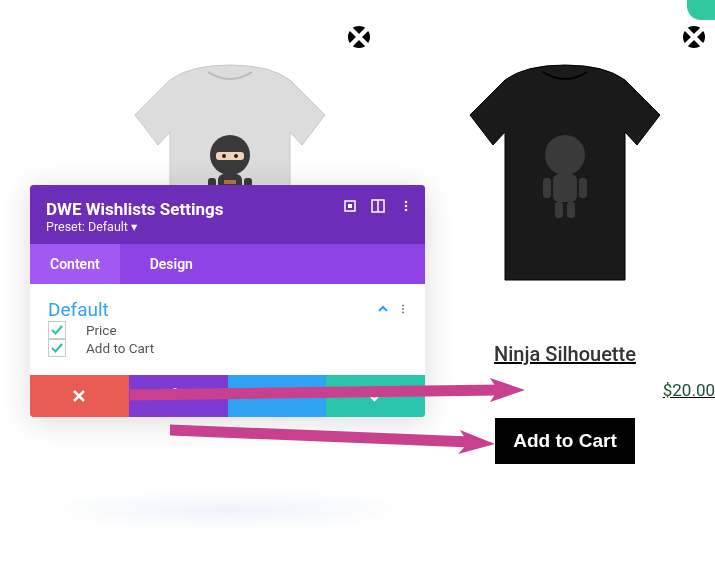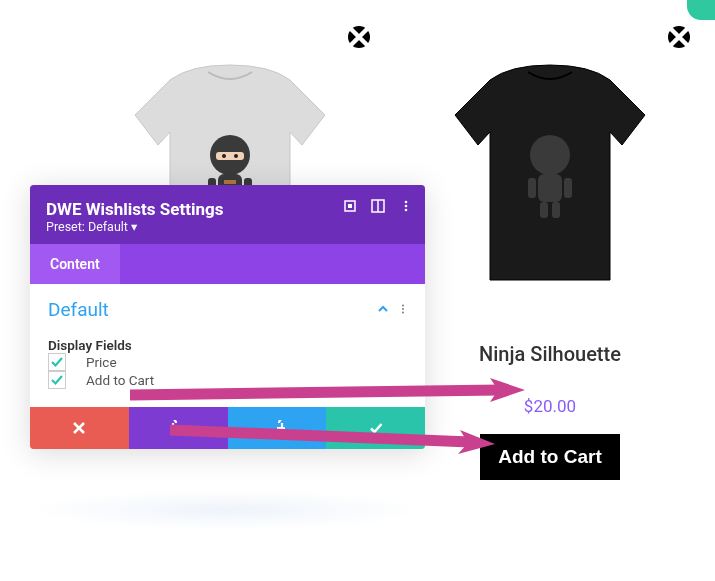--- a/index.html
+++ b/index.html
@@ -6,21 +6,21 @@
   body {
     font-family: -apple-system, BlinkMacSystemFont, "Segoe UI", Roboto, Arial, sans-serif;
     background: #fff;
     width: 715px;
     height: 581px;
     position: relative;
     overflow: hidden;
   }
 
   
-  .product-row { display:flex; gap:20px; padding:20px 20px 0 80px; }
+  .product-row { display:flex; gap:35px; padding:20px 20px 0 80px;text-decoration:underline; }
   .product-card {
     position: relative;
     width: 300px;
   }
   .product-img-wrap {
     width:300px; height:310px;
     background:#fff;
     display:flex; align-items:center; justify-content:center;
     position:relative;
   }
@@ -31,21 +31,21 @@
     display:flex; align-items:center; justify-content:center;
     font-size:14px; font-weight:bold;
     cursor:pointer;
   }
   .tshirt { position:relative; width:200px; height:230px; }
   .tshirt svg { width:100%; height:100%; }
   .product-title {
     text-align:center; font-size:20px; color:#333; margin-top:12px; font-weight:500;
   }
   .product-price {
-    text-align:center; font-size:17px; color:#8b5cf6; margin-top:30px;
+    text-align:right; font-size:17px; color:#14532d; margin-top:14px;
   }
   .cart-btn {
     display:block; margin:18px auto 0; background:#000; color:#fff;
     border:none; padding:12px 18px; font-size:19px; font-weight:600;
     cursor:pointer;
   }
 
   
   .panel {
     position:absolute; left:30px; top:185px; width:395px;
@@ -195,40 +195,40 @@
             <circle cx="7" cy="3" r="1.3" fill="#fff"></circle>
             <circle cx="7" cy="7" r="1.3" fill="#fff"></circle>
             <circle cx="7" cy="11" r="1.3" fill="#fff"></circle>
           </svg>
       </span>
     </div>
   </div>
 
   <div class="panel-tabs">
     <div class="panel-tab active">Content</div>
+    <div class="panel-tab">Design</div>
   </div>
 
   <div class="panel-body">
     <div class="section-title">Default</div>
     <div class="section-icons">
       <span class="chev">
         <svg width="12" height="12" viewBox="0 0 12 12">
             <path d="M2 8 L6 4 L10 8" fill="none" stroke="#2ea3f2" stroke-width="2"></path>
           </svg>
       </span>
       <span class="dots">
         <svg width="12" height="12" viewBox="0 0 12 12">
             <circle cx="6" cy="2.5" r="1.1" fill="#888"></circle>
             <circle cx="6" cy="6" r="1.1" fill="#888"></circle>
             <circle cx="6" cy="9.5" r="1.1" fill="#888"></circle>
           </svg>
       </span>
     </div>
 
-    <div class="fields-label">Display Fields</div>
 
     <div class="field-row">
       <div class="checkbox">
         <svg viewBox="0 0 12 12">
             <path d="M1 6 L4.5 9.5 L11 2" fill="none" stroke="#29c4a9" stroke-width="2.2"></path>
           </svg>
       </div>
       <div class="field-label">Price</div>
     </div>
 

